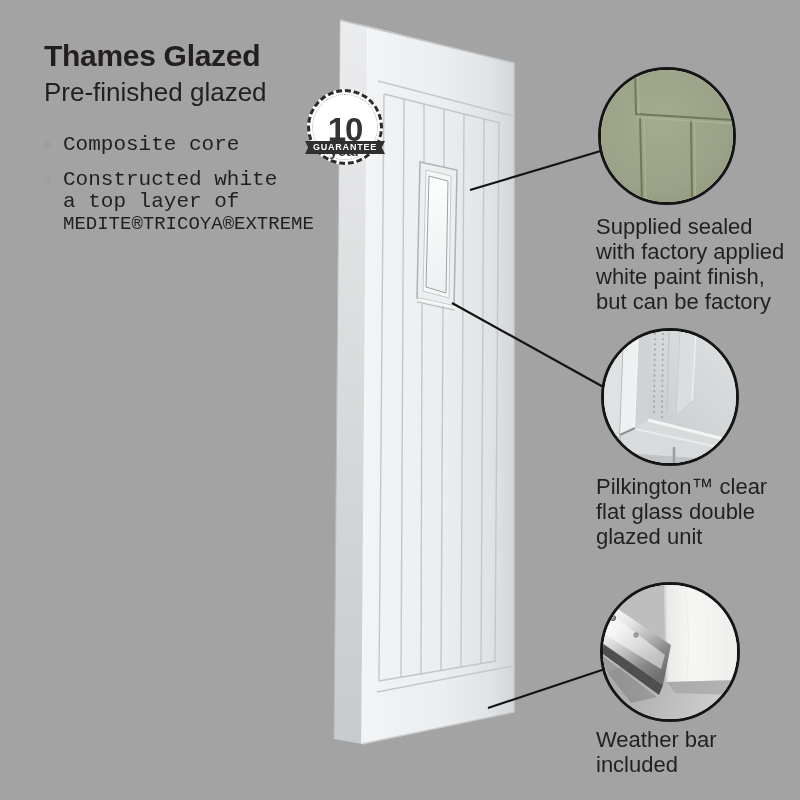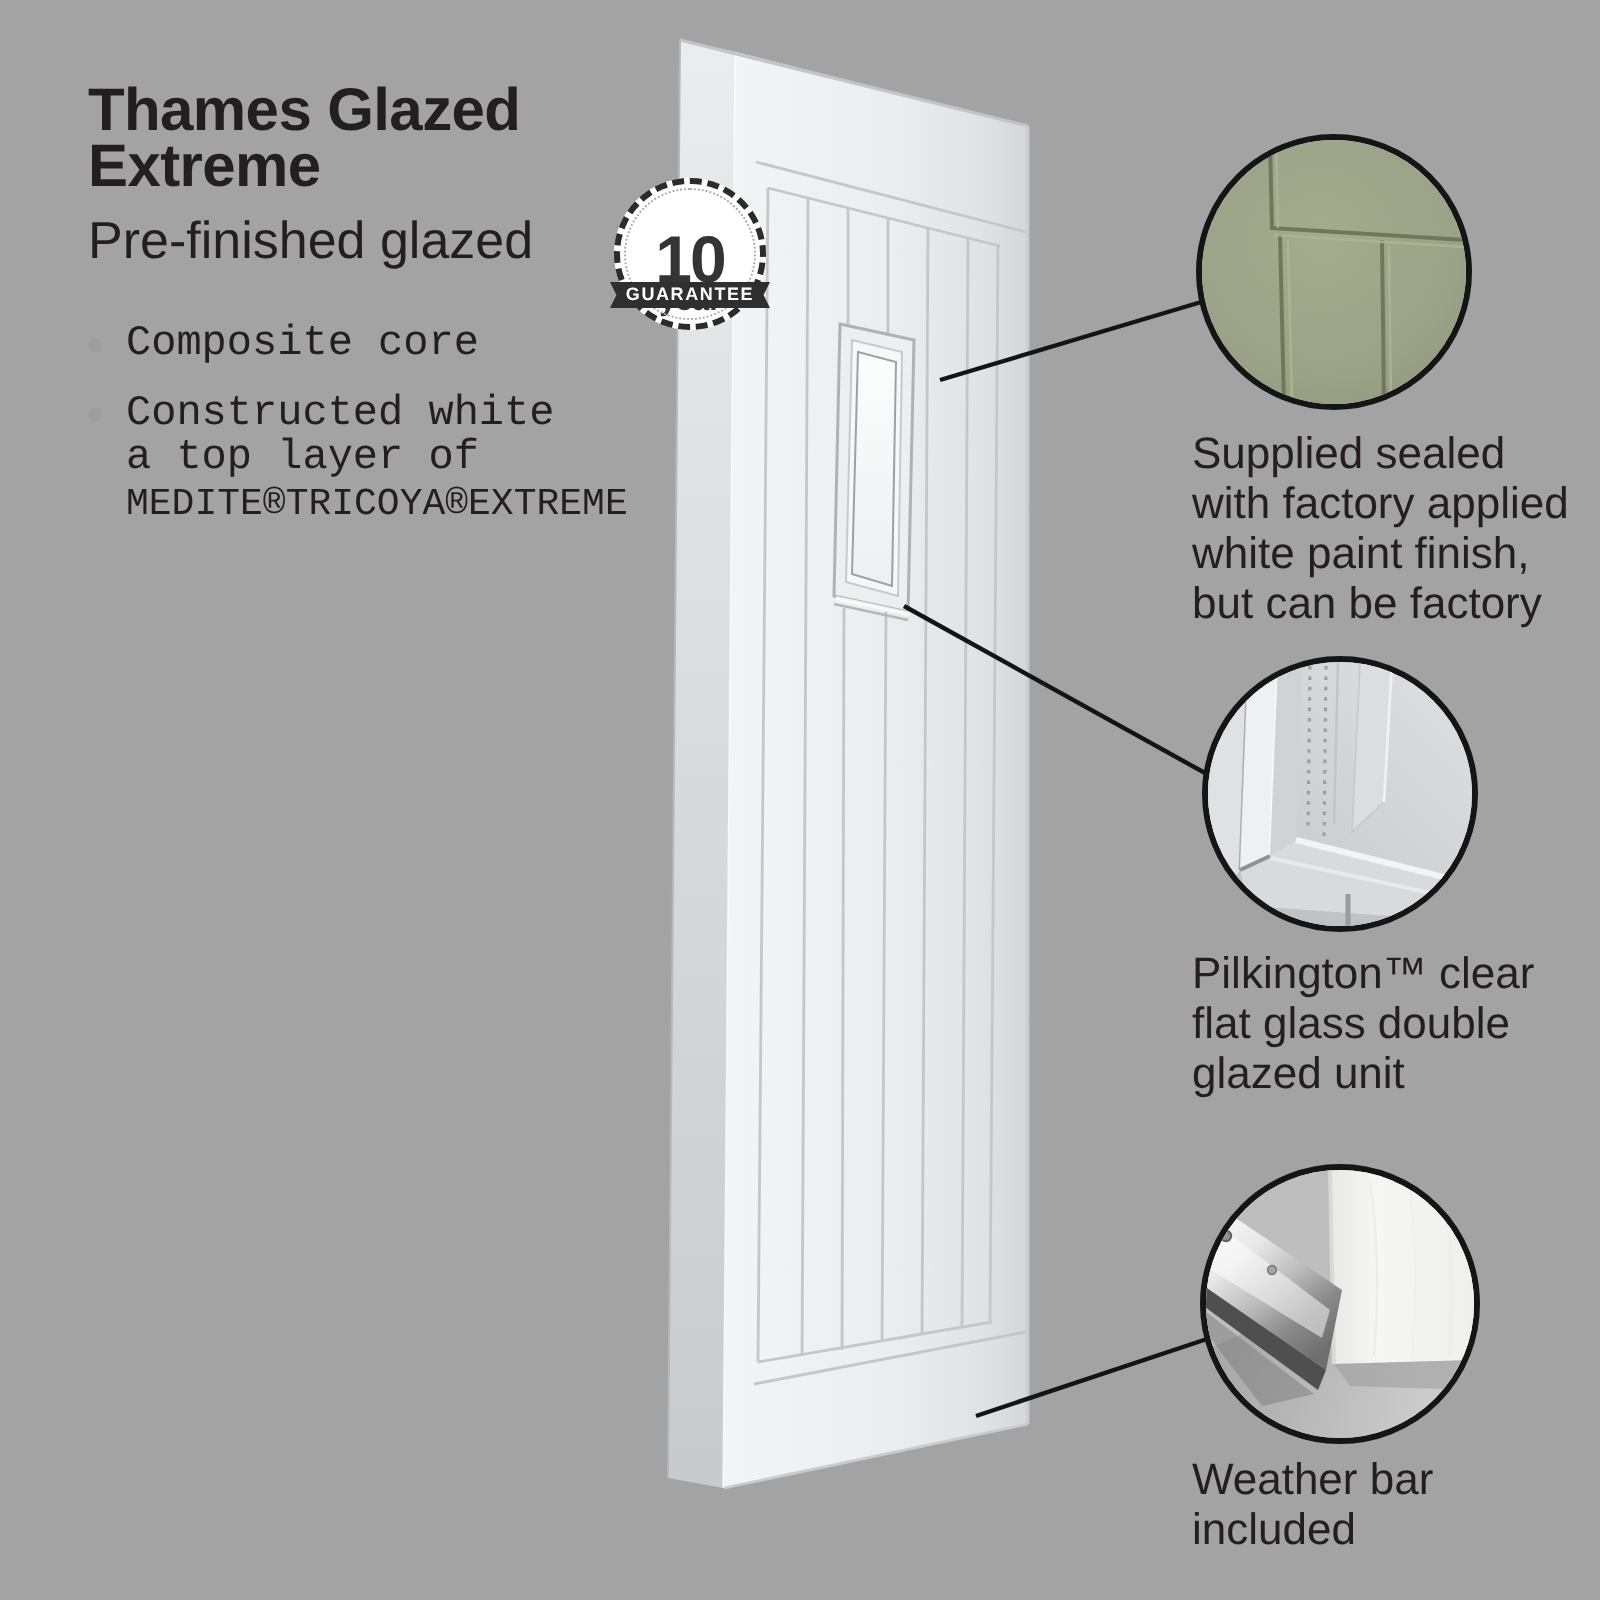--- a/index.html
+++ b/index.html
@@ -110,21 +110,20 @@
 
   <svg class="layer" width="800" height="800" viewBox="0 0 800 800" style="z-index:2">
     <line x1="470" y1="190" x2="604" y2="150" stroke="#141414" stroke-width="2.2"></line>
     <line x1="452" y1="303" x2="607" y2="389" stroke="#141414" stroke-width="2.2"></line>
     <line x1="488" y1="708" x2="605" y2="669" stroke="#141414" stroke-width="2.2"></line>
   </svg>
 
   <div class="intro">
     <h1 class="title">
       <span>Thames Glazed</span>
-      <span>Extreme</span>
     </h1>
     <div class="subtitle">Pre-finished glazed</div>
     <ul class="features">
       <li>
         <span class="dot"></span>
         <span class="fline">Composite core</span>
       </li>
       <li>
         <span class="dot"></span>
         <span class="fline">Constructed white</span>

